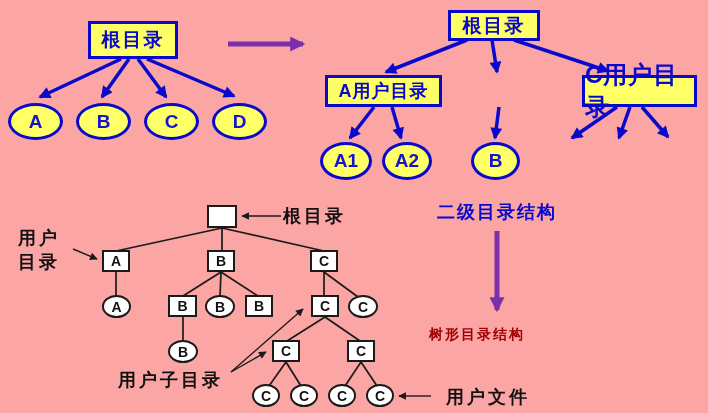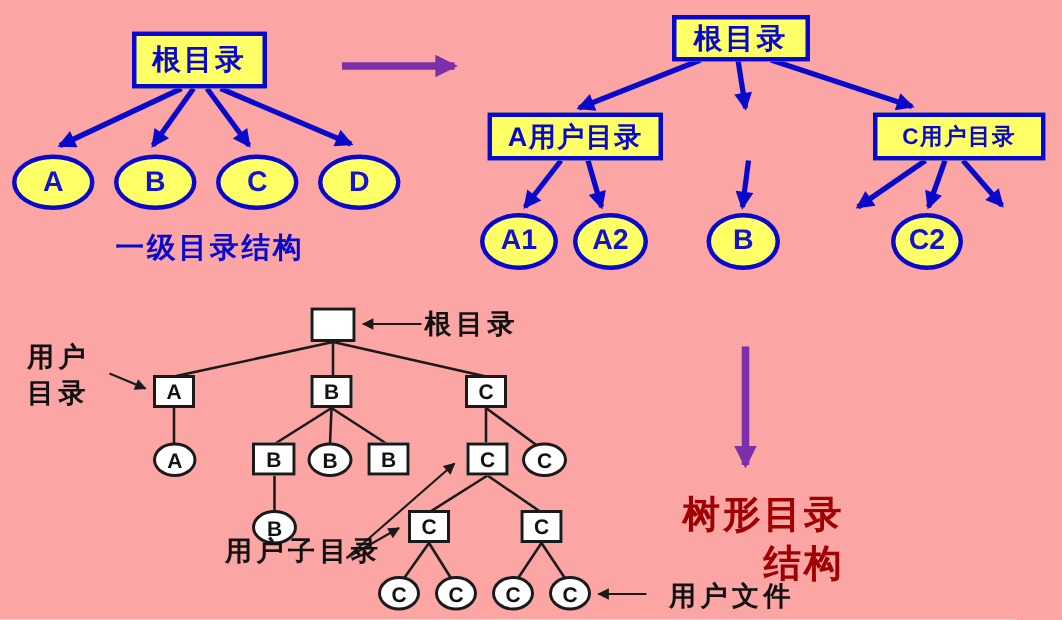--- a/index.html
+++ b/index.html
@@ -9,21 +9,21 @@
 
   
   .ybox{position:absolute;box-sizing:border-box;background:#ffff66;border:3px solid #0909cc;
         color:#0909cc;font-weight:bold;display:flex;align-items:center;justify-content:center;
         letter-spacing:2px;}
   .yell{position:absolute;box-sizing:border-box;background:#ffff66;border:3px solid #0909cc;
         color:#1414cc;font-weight:600;border-radius:50%;display:flex;align-items:center;
         justify-content:center;font-size:19px;}
   .cap-blue{position:absolute;color:#0909cc;font-weight:bold;font-size:19px;text-align:center;
         letter-spacing:2px;}
-  .cap-red{position:absolute;color:#a00000;font-weight:bold;font-size:25px;text-align:right;
+  .cap-red{position:absolute;color:#a00000;font-weight:bold;font-size:14px;text-align:left;
         letter-spacing:2px;}
 
   
   .tbox{position:absolute;box-sizing:border-box;background:#fff;border:2px solid #1a1a1a;
         color:#111;font-weight:600;font-size:14px;display:flex;align-items:center;
         justify-content:center;}
   .tell{position:absolute;box-sizing:border-box;background:#fff;border:2px solid #1a1a1a;
         color:#111;font-weight:600;font-size:14px;border-radius:50%;display:flex;
         align-items:center;justify-content:center;}
   .klabel{position:absolute;color:#111;font-size:18px;letter-spacing:3px;
@@ -97,29 +97,28 @@
       <line x1="231" y1="372" x2="266" y2="352" marker-end="url(#mk)"></line>
       <line x1="431" y1="396" x2="399" y2="396" marker-end="url(#mk)"></line>
     </g>
   </svg>
 
   <div class="ybox" style="left:88px;top:21px;width:90px;height:38px;font-size:19px;">根目录</div>
   <div class="yell" style="left:8px;top:103px;width:55px;height:37px;">A</div>
   <div class="yell" style="left:76px;top:103px;width:55px;height:37px;">B</div>
   <div class="yell" style="left:144px;top:103px;width:55px;height:37px;">C</div>
   <div class="yell" style="left:212px;top:103px;width:55px;height:37px;">D</div>
-  <div class="cap-blue" style="left:72px;top:152px;width:136px;">一级目录结构</div>
 
   <div class="ybox" style="left:448px;top:10px;width:92px;height:31px;font-size:19px;">根目录</div>
   <div class="ybox" style="left:325px;top:75px;width:117px;height:32px;font-size:18px;letter-spacing:1px;">A用户目录</div>
-  <div class="ybox" style="left:582px;top:75px;width:115px;height:32px;font-size:15px;letter-spacing:1px;">C用户目录</div>
+  <div class="ybox" style="left:582px;top:75px;width:115px;height:32px;font-size:24px;letter-spacing:1px;">C用户目录</div>
   <div class="yell" style="left:320px;top:142px;width:52px;height:38px;">A1</div>
   <div class="yell" style="left:382px;top:142px;width:50px;height:38px;">A2</div>
   <div class="yell" style="left:471px;top:142px;width:49px;height:38px;">B</div>
-  <div class="yell" style="left:594px;top:142px;width:48px;height:38px;">C2</div>
+  <div class="cap-blue" style="left:437px;top:200px;width:120px;font-size:18px;">二级目录结构</div>
 
   <div class="cap-red" style="left:429px;top:326px;width:134px;">树形目录结构</div>
 
   <div class="tbox" style="left:207px;top:205px;width:30px;height:23px;"></div>
   <div class="tbox" style="left:102px;top:250px;width:28px;height:22px;">A</div>
   <div class="tbox" style="left:207px;top:250px;width:28px;height:22px;">B</div>
   <div class="tbox" style="left:310px;top:250px;width:28px;height:22px;">C</div>
   <div class="tell" style="left:102px;top:295px;width:29px;height:23px;">A</div>
   <div class="tbox" style="left:168px;top:295px;width:29px;height:22px;">B</div>
   <div class="tell" style="left:205px;top:295px;width:30px;height:23px;">B</div>
@@ -132,16 +131,16 @@
   <div class="tell" style="left:252px;top:384px;width:28px;height:23px;">C</div>
   <div class="tell" style="left:290px;top:384px;width:28px;height:23px;">C</div>
   <div class="tell" style="left:328px;top:384px;width:28px;height:23px;">C</div>
   <div class="tell" style="left:366px;top:384px;width:28px;height:23px;">C</div>
 
   <div class="klabel" style="left:283px;top:204px;">根目录</div>
   <div class="klabel" style="left:18px;top:226px;">
     <div>用户</div>
     <div>目录</div>
   </div>
-  <div class="klabel" style="left:118px;top:355px;margin-left:32px;">用户子目录</div>
+  <div class="klabel" style="left:118px;top:368px;">用户子目录</div>
   <div class="klabel" style="left:446px;top:385px;">用户文件</div>
 
 </div>
 
 </body></html>

